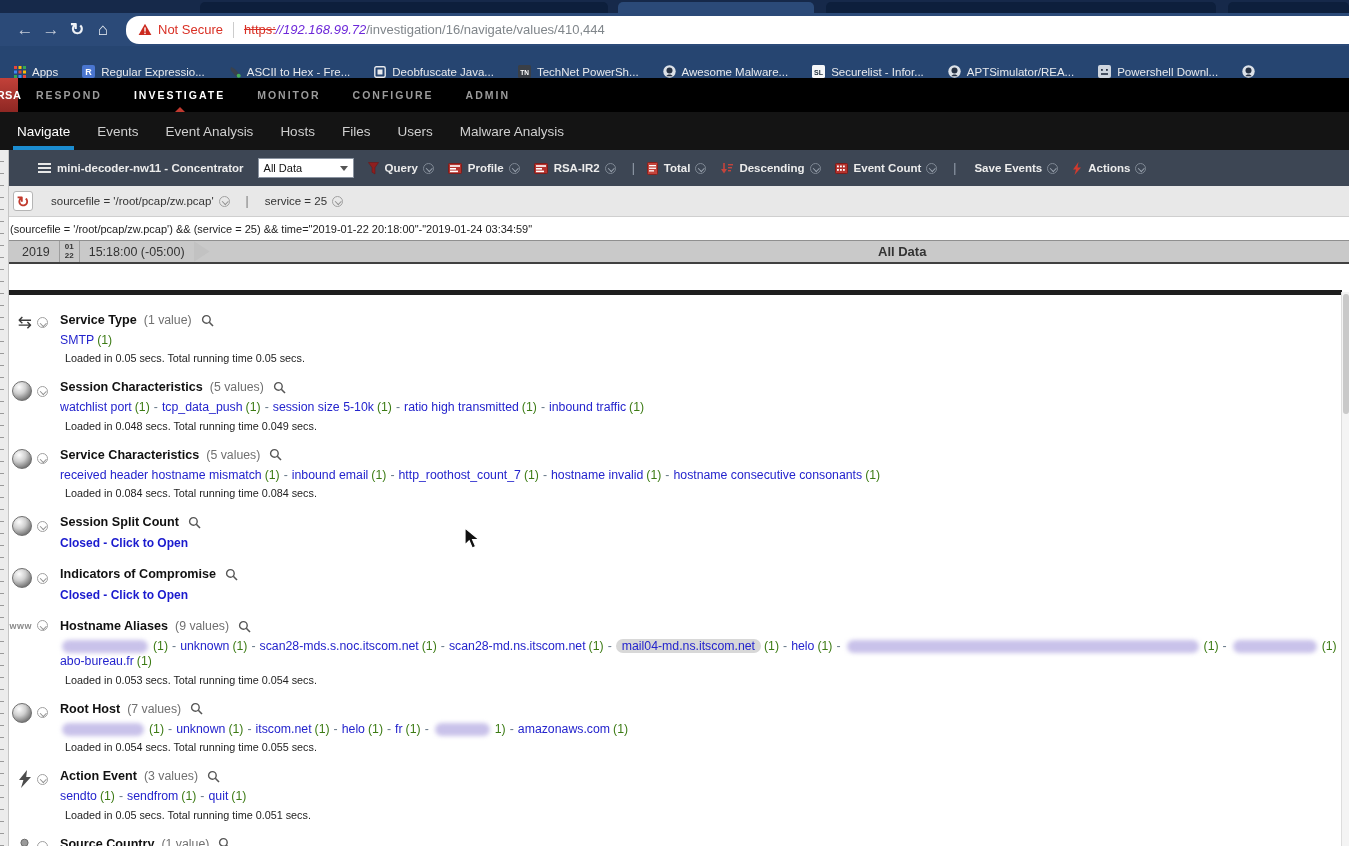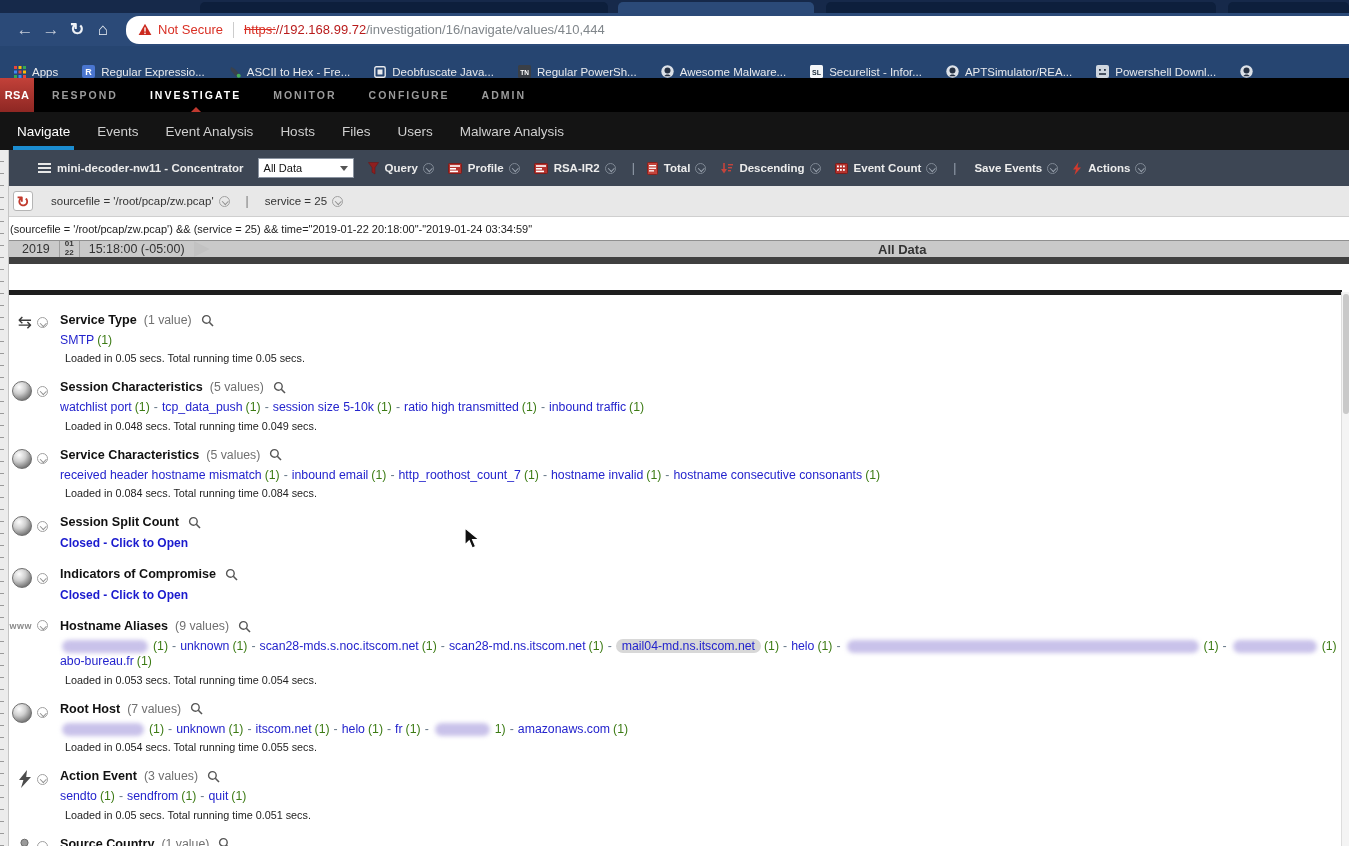--- a/index.html
+++ b/index.html
@@ -17,30 +17,30 @@
   .browser-bar { height:33px; background:#2b4a78; display:flex; align-items:center; padding:0 0 0 12px; }
   .nav-ic { color:#c3cbd8; font-size:17px; font-weight:bold; width:26px; text-align:center; cursor:default; }
   .nav-ic.light { color:#eef2f7; }
   .addr-pill { flex:1; height:28px; margin-left:10px; background:#fff; border-radius:13px 0 0 13px;
                display:flex; align-items:center; padding:0 10px 0 12px; overflow:hidden; }
   .warn { display:inline-flex; margin-right:6px; }
   .not-secure { color:#d93025; font-size:13px; margin-right:10px; white-space:nowrap; }
   .addr-div { width:1px; height:16px; background:#ccc; margin-right:10px; }
   .url { font-size:13px; white-space:nowrap; }
   .url .scheme { color:#d93025; text-decoration:line-through; }
-  .url .host { color:#b91c1c; }
+  .url .host { color:#6d28d9;font-style:italic; }
   .url .path { color:#80868b; }
 
   .bookmarks-bar { height:32px; background:#264571; display:flex; align-items:flex-end; padding-left:14px; overflow:hidden; }
   .bm { display:flex; align-items:center; margin-right:24px; white-space:nowrap; }
   .bm .lbl { color:#e8eaed; font-size:11.5px; margin-left:6px; }
 
   
   .rsa-bar { height:34px; background:#000; display:flex; align-items:stretch; }
-  .rsa-logo { width:34px; background:linear-gradient(#c24139,#8e2723); color:#fff; font-weight:bold;
+  .rsa-logo { width:18px; background:linear-gradient(#c24139,#8e2723); color:#fff; font-weight:bold;
               font-size:11px; display:flex; align-items:center; justify-content:center; letter-spacing:.5px; }
   .rsa-menu { display:flex; align-items:center; margin-left:18px; }
   .rsa-item { position:relative; color:#9b9b9b; font-size:10.5px; font-weight:bold; letter-spacing:2px;
               margin-right:32px; height:100%; display:flex; align-items:center; }
   .rsa-item.active { color:#fff; }
   .rsa-item.active .tri { position:absolute; bottom:0; left:50%; margin-left:-5px; width:0; height:0;
               border-left:5px solid transparent; border-right:5px solid transparent; border-bottom:5px solid #c0392f; }
 
   .sub-nav { height:38px; background:#141414; display:flex; align-items:stretch; padding-left:17px; }
   .sn-item { color:#cfcfcf; font-size:13.5px; display:flex; align-items:center; margin-right:27px;
@@ -69,21 +69,21 @@
   .crumb-row { height:31px; background:#e8e8e8; border-bottom:1px solid #cfcfcf; display:flex; align-items:center; padding-left:13px; }
   .refresh-box { width:20px; height:20px; background:#fff; border:1px solid #b5b5b5; border-radius:3px;
                  display:flex; align-items:center; justify-content:center; margin-right:18px; }
   .refresh-glyph { color:#c23b2e; font-size:15px; font-weight:bold; line-height:1; }
   .crumb-item { font-size:11.5px; color:#333; display:flex; align-items:center; }
   .crumb-sep { color:#777; margin:0 16px; font-size:12px; }
   .query-row { height:23px; background:#fff; display:flex; align-items:center; padding-left:10px; }
   .query-text { font-size:11px; color:#222; white-space:nowrap; }
 
   
-  .timeline { height:24px; background:#c9c9c9; border-top:1px solid #8f8f8f; border-bottom:7px solid #404040;
+  .timeline { height:24px; background:#c9c9c9; border-top:1px solid #8f8f8f; border-bottom:2px solid #404040;
               display:flex; align-items:stretch; position:relative; }
   .tl-cell { display:flex; align-items:center; padding:0 9px; border-right:1px solid #9e9e9e;
              font-size:12.5px; color:#333; }
   .tl-md { flex-direction:column; justify-content:center; font-size:8px; font-weight:bold; line-height:1.1; padding:0 5px; }
   .tl-arrow { width:16px; background:#c2c2c2; clip-path:polygon(0 0,100% 50%,0 100%); }
   .tl-range { position:absolute; left:878px; top:0; bottom:0; display:flex; align-items:center;
               font-weight:bold; font-size:13px; color:#333; }
   .tl-gap { height:26px; background:#fff; }
   .tl-base { height:5px; background:#1e1e1e; margin-right:7px; }
 
@@ -198,21 +198,21 @@
         </span>
         <span class="lbl">Deobfuscate Java...</span>
       </span>
       <span class="bm">
         <span class="ic">
           <svg width="13" height="13">
             <rect width="13" height="13" rx="1.5" fill="#3a3f46"></rect>
             <text x="6.5" y="9.5" font-size="6.5" fill="#fff" text-anchor="middle" font-weight="bold" font-family="Liberation Sans,sans-serif">TN</text>
           </svg>
         </span>
-        <span class="lbl">Regular PowerSh...</span>
+        <span class="lbl">TechNet PowerSh...</span>
       </span>
       <span class="bm">
         <span class="ic">
           <svg width="13" height="13">
             <circle cx="6.5" cy="6.5" r="6.2" fill="#dce1e8"></circle>
             <circle cx="6.5" cy="5.6" r="3" fill="#273244"></circle>
             <path d="M3.4 11.2c.6-2.4 5.6-2.4 6.2 0z" fill="#273244"></path>
           </svg>
         </span>
         <span class="lbl">Awesome Malware...</span>

